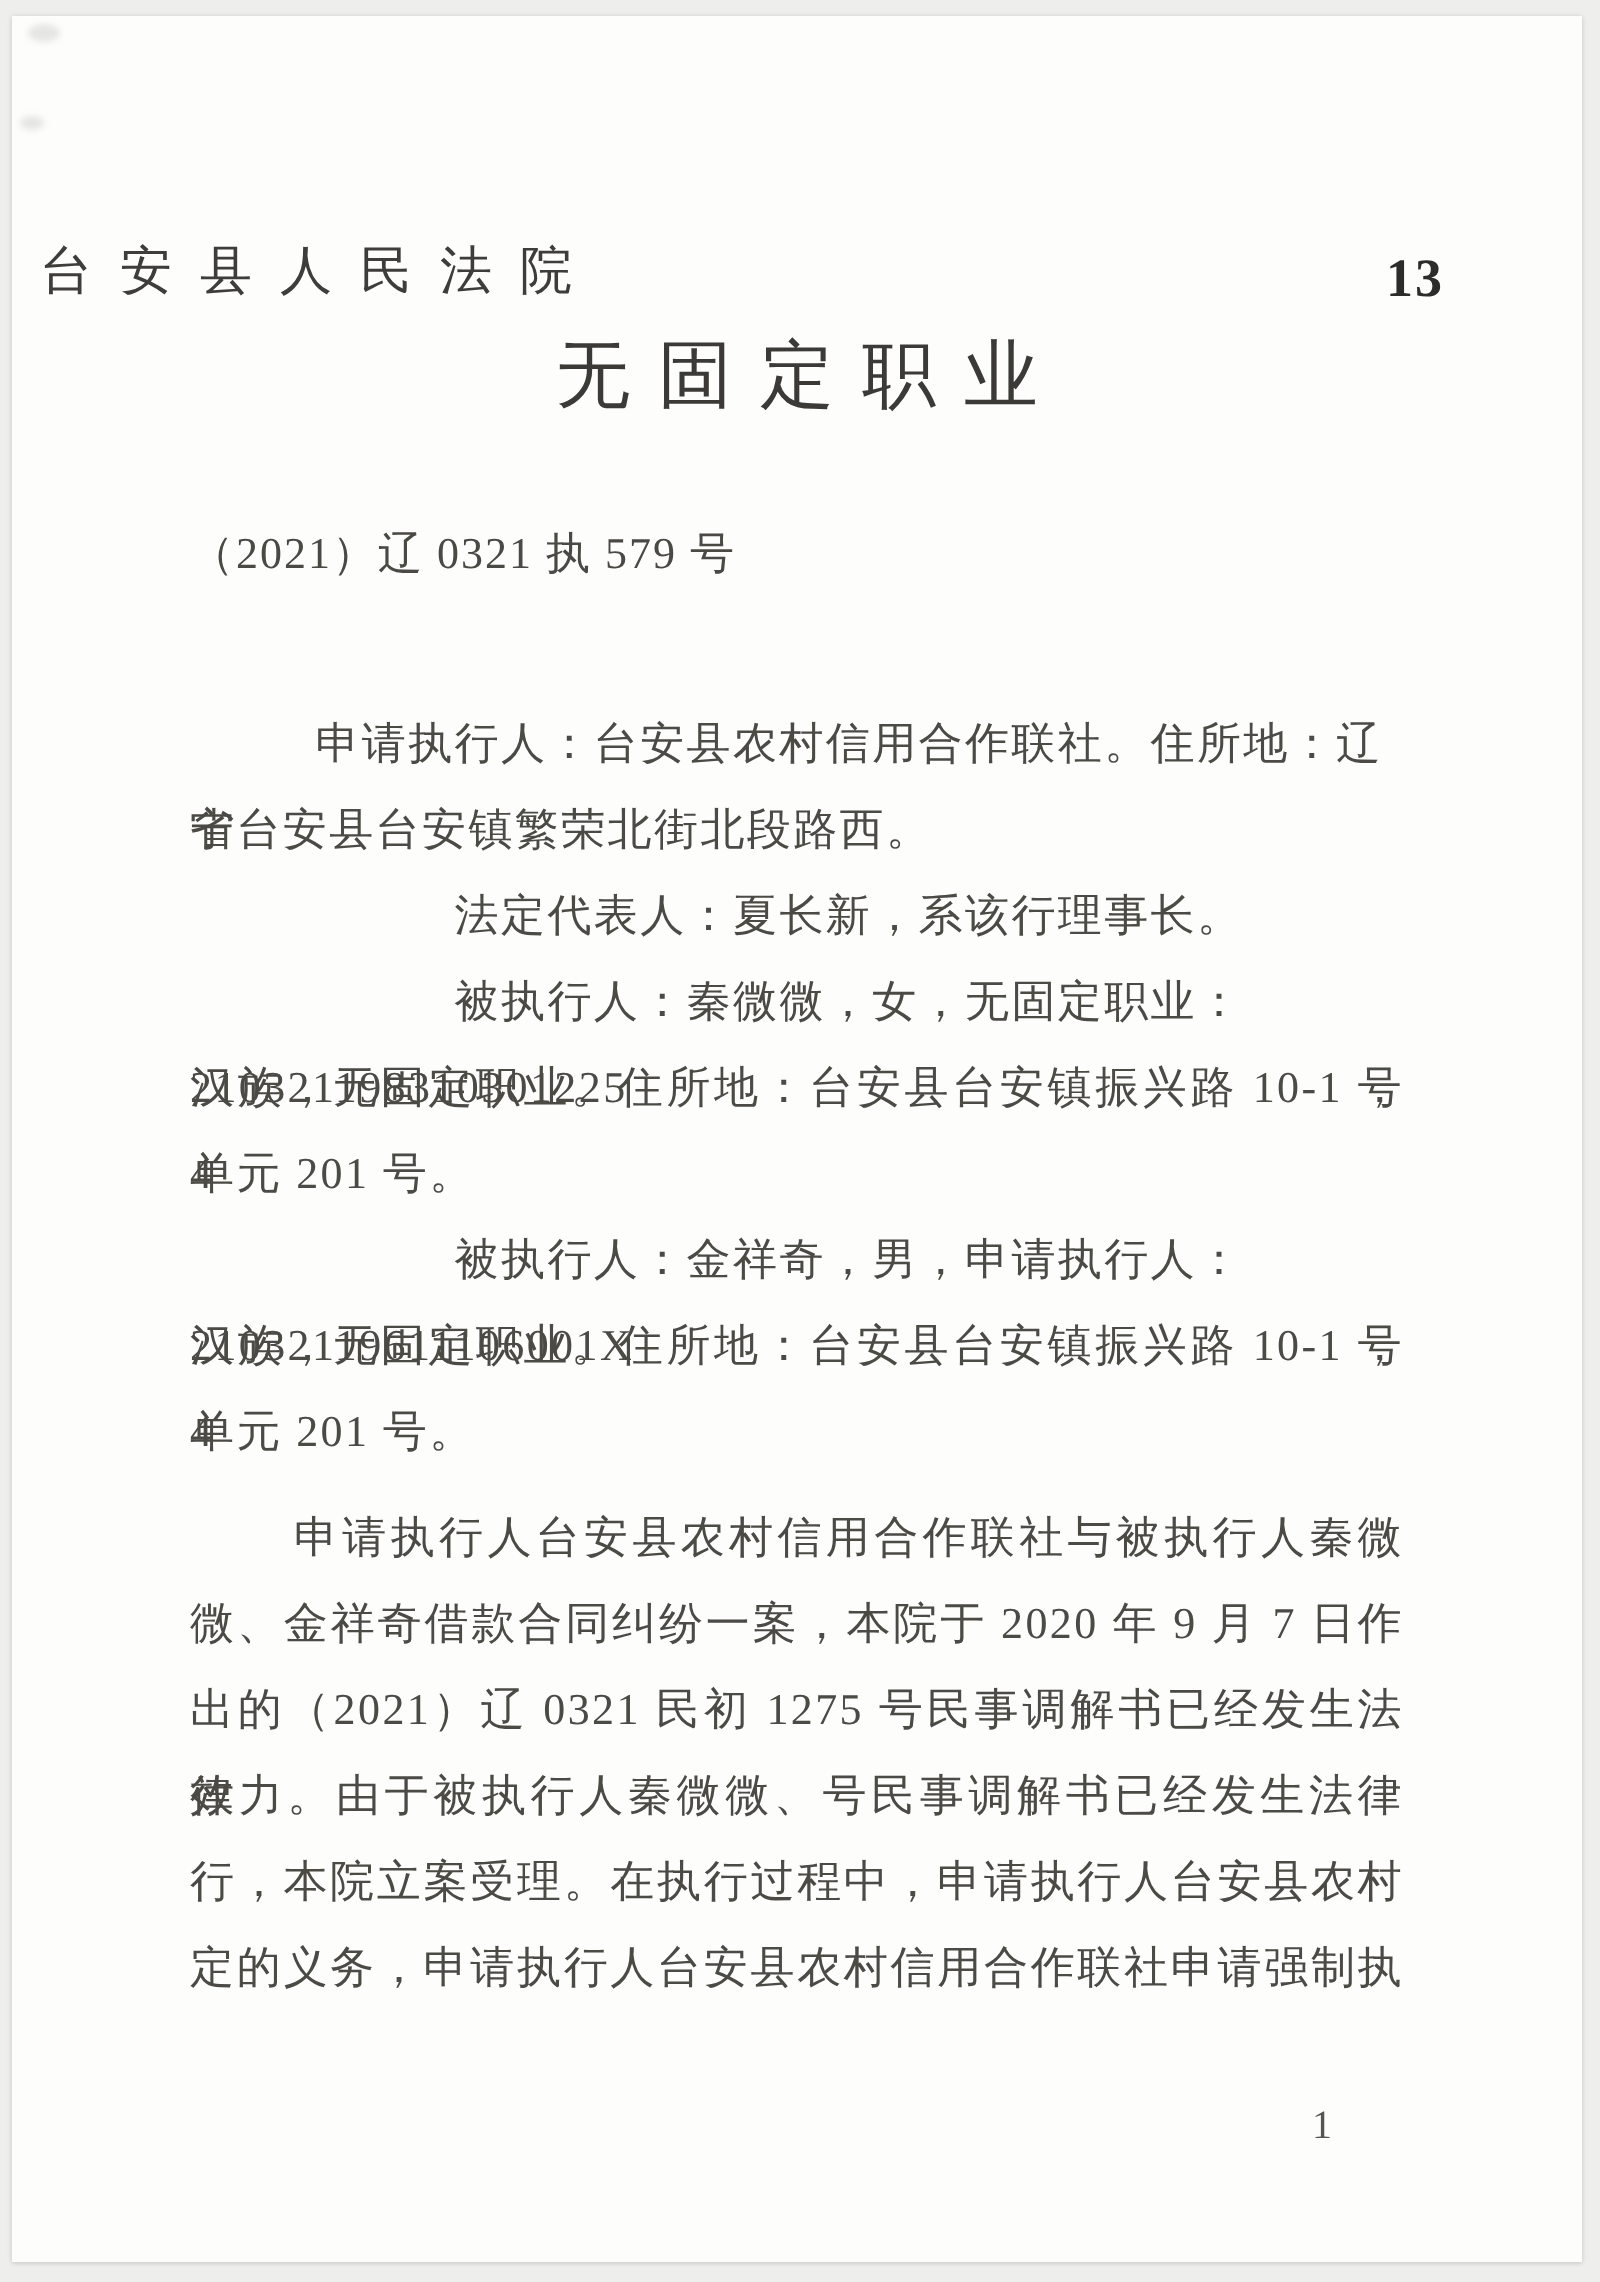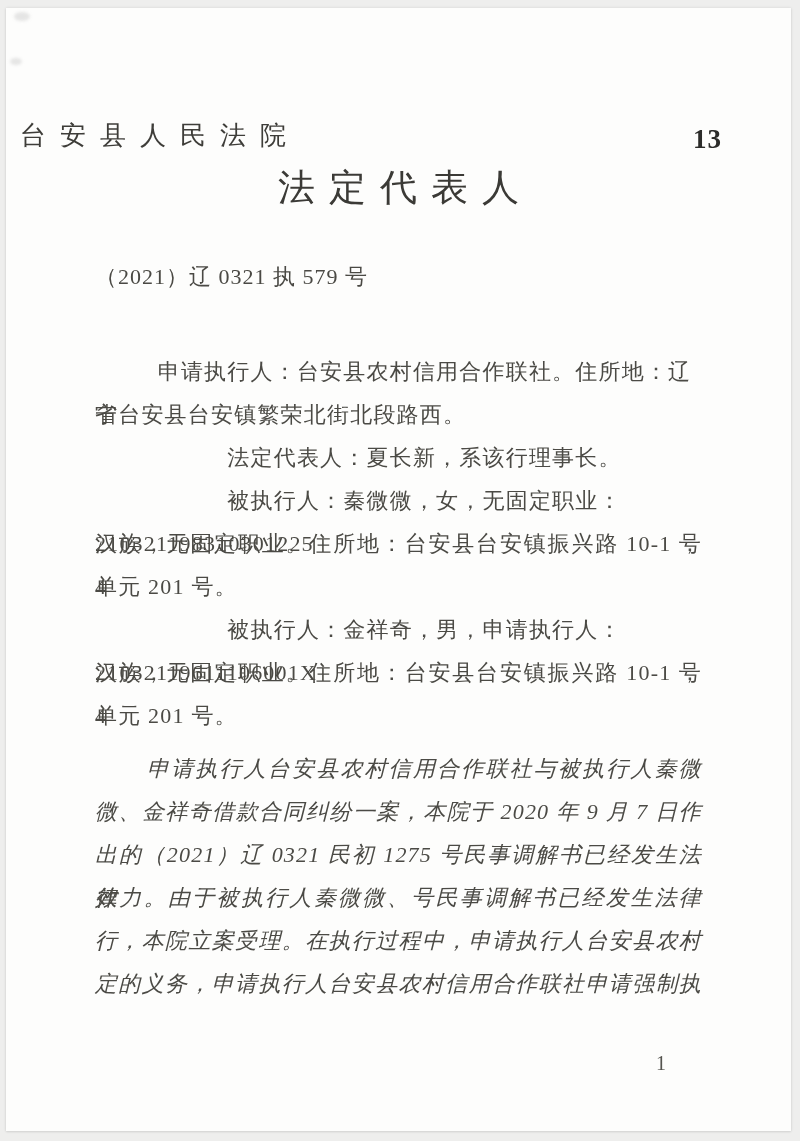--- a/index.html
+++ b/index.html
@@ -56,21 +56,21 @@
     color: #4a4944;
   }
   .doc-body {
     position: absolute;
     top: 342px; left: 89px; width: 607px;
     font-size: 22px;
     letter-spacing: 1.2px;
     color: #4b4a45;
   }
   .para { margin: 0; }
-  .para:nth-child(5) { margin-top: 10px; font-style: italic; }
+  .para:nth-child(5) { margin-top: 10px; }
   .line {
     height: 43px;
     line-height: 43px;
     white-space: nowrap;
     overflow: visible;
   }
   .line.fill {
     white-space: normal;
     text-align: justify;
     text-align-last: justify;
@@ -96,21 +96,21 @@
 <body>
 
 <div class="page">
   <span class="smudge smudge-1"></span>
   <span class="smudge smudge-2"></span>
 
   <div class="corner-num">13</div>
 
   <h1 class="court-name">台安县人民法院</h1>
 
-  <h2 class="doc-title">法定代表人</h2>
+  <h2 class="doc-title">无固定职业</h2>
 
   <div class="case-number">（2021）辽 0321 执 579 号</div>
 
   <div class="doc-body">
       <div class="para">
         <div class="line fill first">申请执行人：台安县农村信用合作联社。住所地：辽宁</div>
         <div class="line">省台安县台安镇繁荣北街北段路西。</div>
       </div>
       <div class="para">
         <div class="line first">法定代表人：夏长新，系该行理事长。</div>

